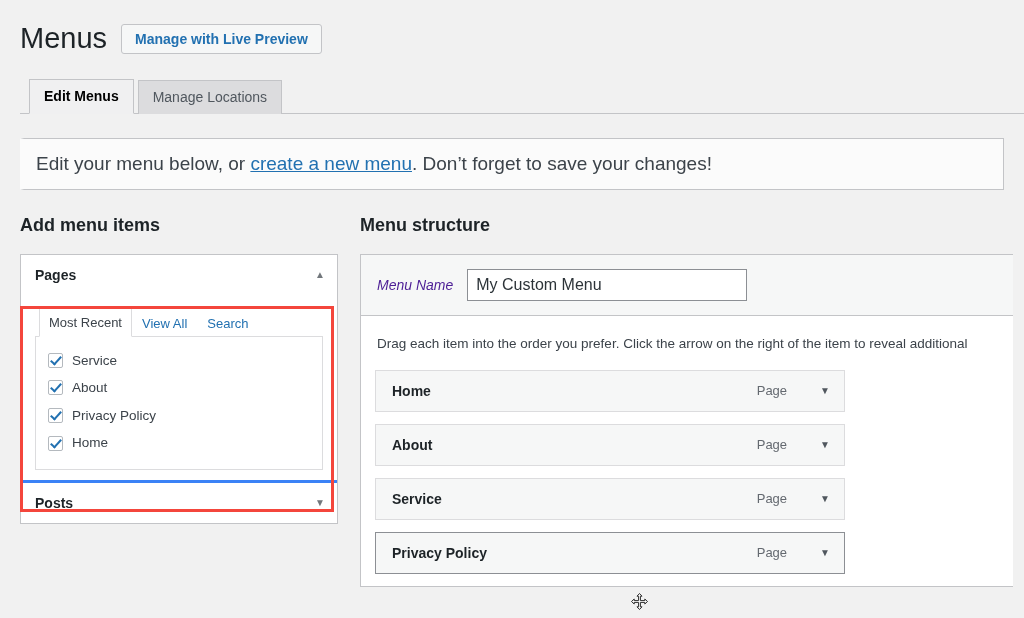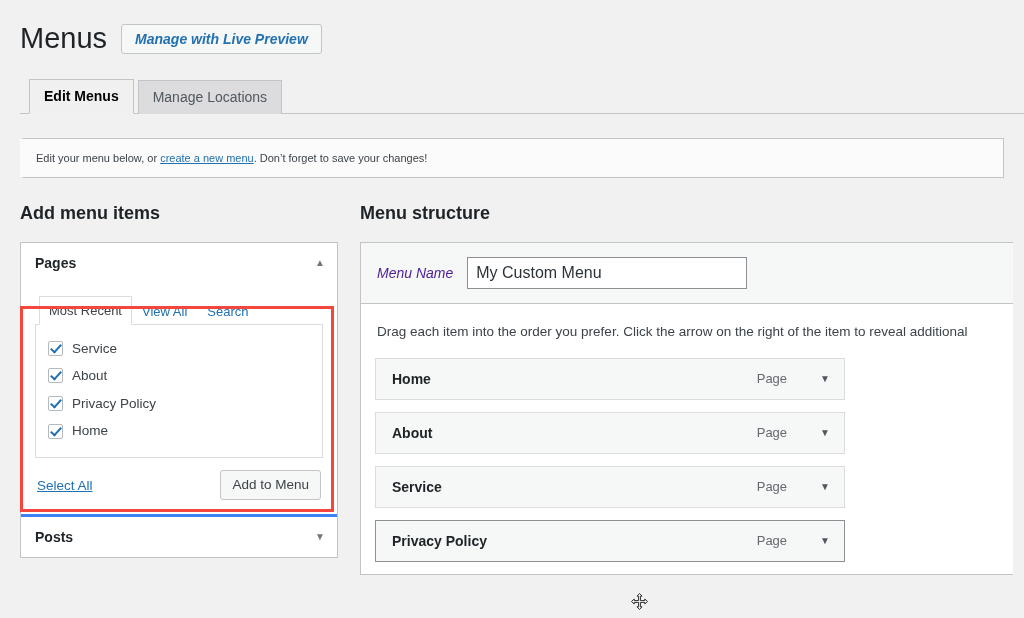--- a/index.html
+++ b/index.html
@@ -37,21 +37,20 @@
     background: #f6f7f7;
     border: 1px solid #c3c4c7;
     border-radius: 3px;
     color: #2271b1;
     font-size: 14px;
     font-weight: 700;
     padding: 7px 13px;
     line-height: 1;
     text-decoration: none;
     cursor: pointer;
-    font-style: italic;
   }
 
   
   .nav-tab-wrapper {
     margin: 16px 0 0 20px;
     padding-left: 9px;
     border-bottom: 1px solid #c3c4c7;
     height: 34px;
     box-sizing: border-box;
     display: flex;
@@ -79,21 +78,21 @@
     font-weight: 700;
   }
 
   
   .notice {
     margin: 24px 20px 0 20px;
     background: #fbfbfb;
     border: 1px solid #c3c4c7;
     border-left: 4px solid #fbfbfb;
     padding: 11px 12px;
-    font-size: 11px;
+    font-size: 19px;
     line-height: 1.5;
     color: #3c434a;
     box-sizing: border-box;
   }
   .notice a {
     color: #2271b1;
     text-decoration: underline;
   }
 
   
@@ -392,24 +391,20 @@
             <div class="check-row">
               <span class="cbox checked"></span>
               <span>Privacy Policy</span>
             </div>
             <div class="check-row">
               <span class="cbox checked"></span>
               <span>Home</span>
             </div>
           </div>
 
-          <div class="list-actions">
-            <a class="select-all-link">Select All</a>
-            <button class="btn-secondary">Add to Menu</button>
-          </div>
         </div>
       </div>
 
       <div class="accordion-section">
         <div class="accordion-head">
           <span>Posts</span>
           <span class="chevron">▼</span>
         </div>
       </div>
 

